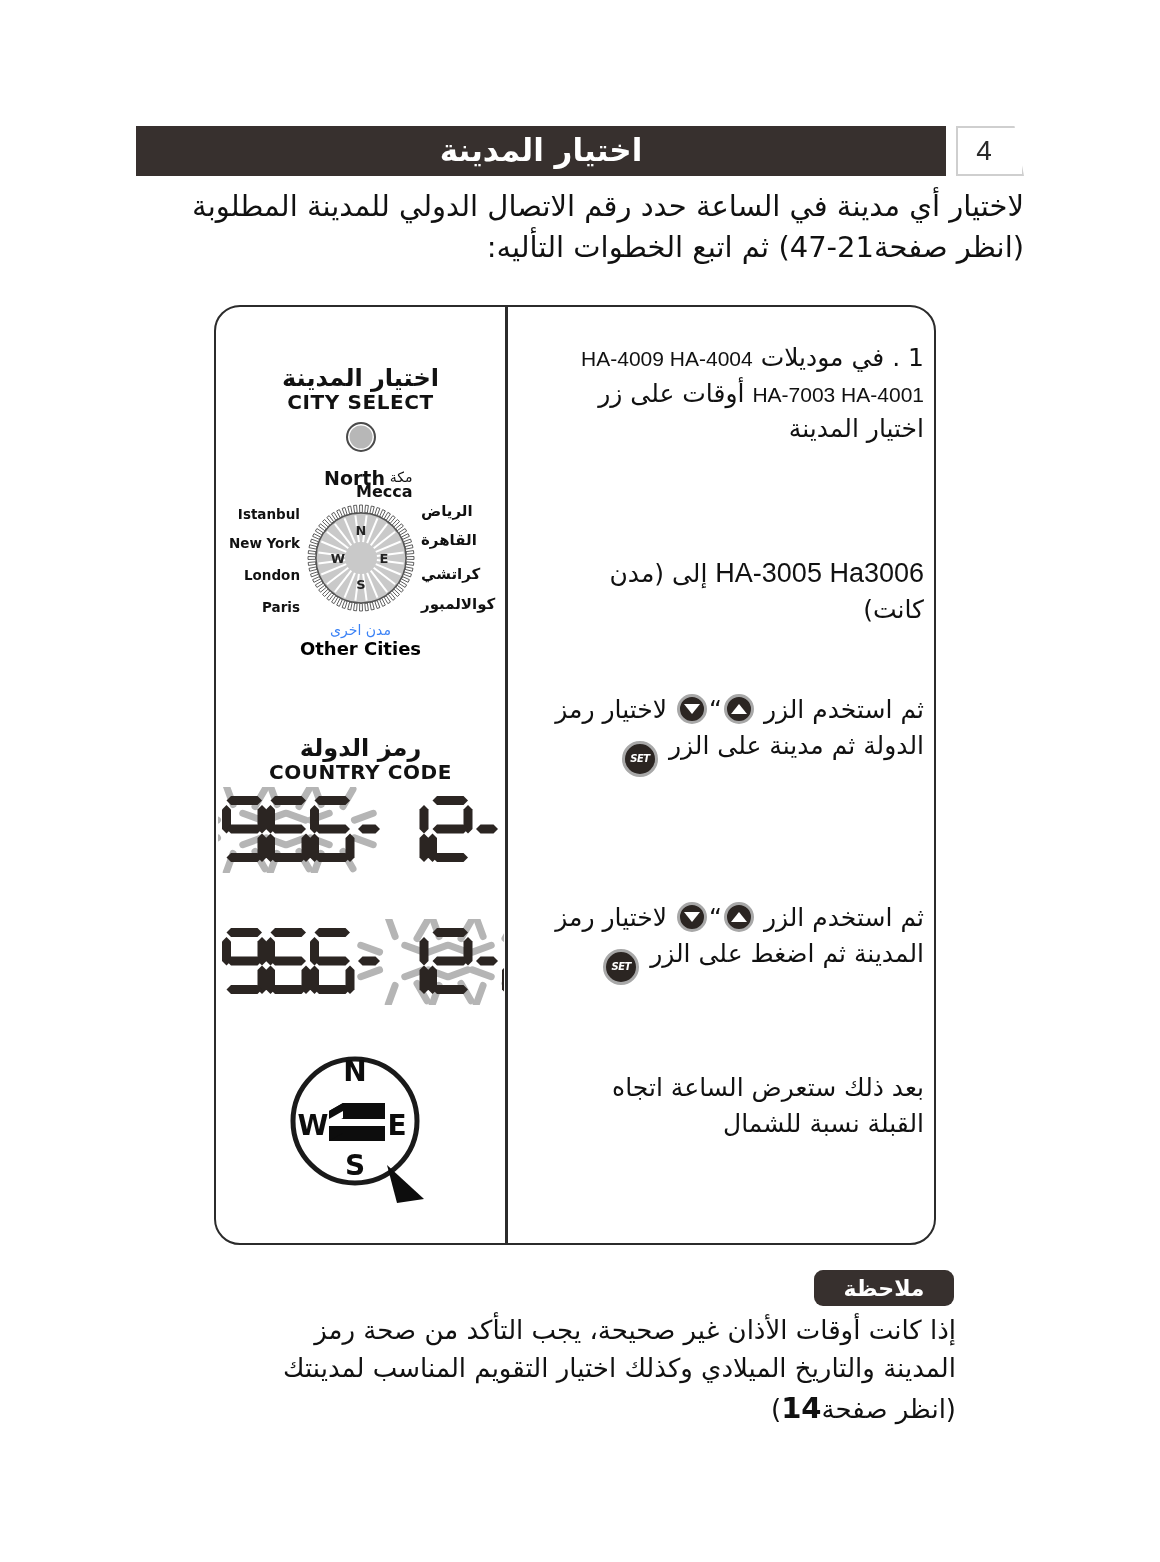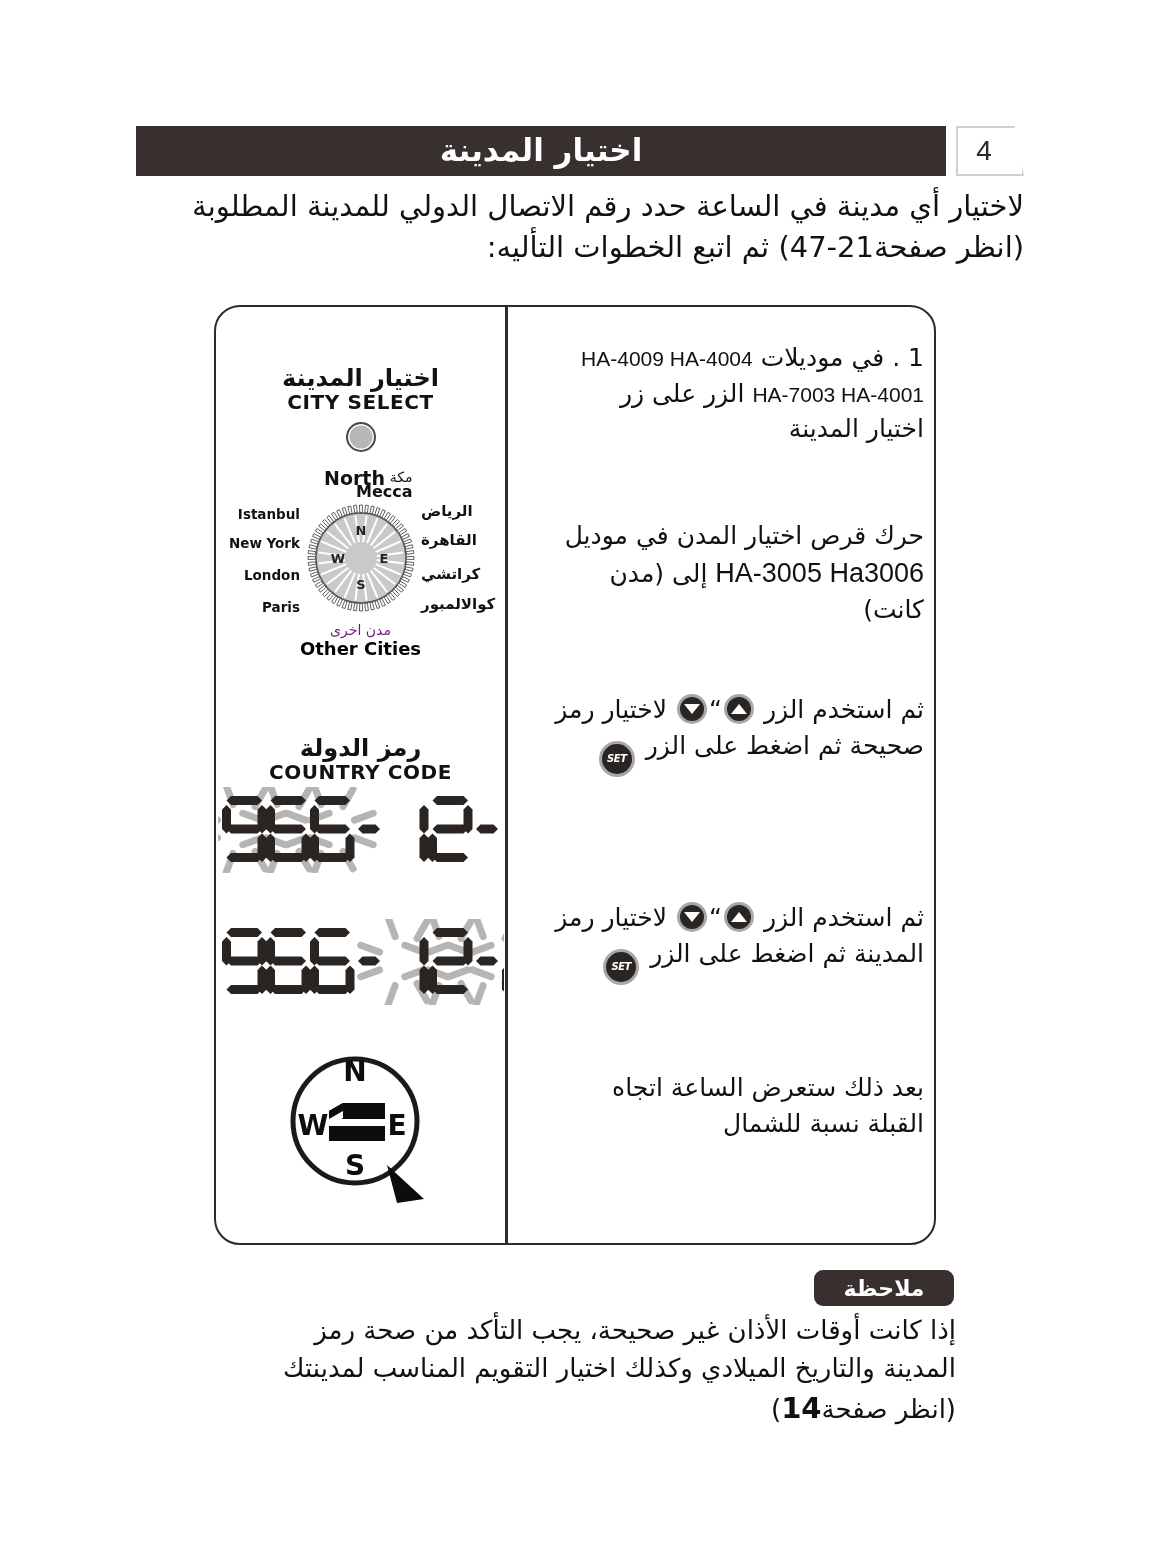--- a/index.html
+++ b/index.html
@@ -103,21 +103,21 @@
     font-size:13.5px;font-weight:bold;color:#111;
     white-space:nowrap;line-height:1.05;
   }
   .city-lbl.ar{font-size:15px;direction:rtl;}
   .city-lbl.en{direction:ltr;}
   .city-left{text-align:right;right:205px;}
   .city-right{text-align:left;left:205px;}
   .dial-bottom{
     position:absolute;left:0;right:0;bottom:-2px;text-align:center;
   }
-  .dial-bottom .ar{font-family:"DejaVu Sans", sans-serif;font-size:14px;direction:rtl;color:#701a75;}
+  .dial-bottom .ar{font-family:"DejaVu Sans", sans-serif;font-size:14px;direction:rtl;color:#3b82f6;}
   .dial-bottom .en{font-family:"DejaVu Sans", sans-serif;font-size:18px;font-weight:bold;color:#000000;}
   .mecca-stack{position:absolute;left:140px;top:3px;text-align:right;line-height:1.0;}
   .mecca-stack .ar{font-family:"DejaVu Sans", sans-serif;font-size:14px;direction:rtl;color:#111;}
   .mecca-stack .en{font-family:"DejaVu Sans", sans-serif;font-size:16px;font-weight:bold;color:#111;}
 
   
   .cc-block{position:absolute;left:0;top:428px;width:289px;}
   .lcd-row{position:relative;height:86px;margin-top:4px;}
   .lcd-svg{position:absolute;left:50%;transform:translateX(-50%);}
   .lcd-row2{position:relative;height:100px;margin-top:46px;}
@@ -499,36 +499,36 @@
 
   </div>
 
   <div class="right-col">
 
     <div class="step step-1">
       <span>1 .</span>
       <span>في موديلات</span>
       <span class="model">HA-4009    HA-4004</span><br>
       <span class="model">HA-7003  HA-4001</span>
-      <span>الزر على زر</span><br>
+      <span>أوقات على زر</span><br>
       <span>اختيار المدينة</span>
     </div>
 
     <div class="step step-2">
-      <span>حرك قرص اختيار المدن في موديل</span><br>
+      <br>
       <span class="model-big">HA-3005 Ha3006</span>
       <span>إلى (مدن</span><br>
       <span>كانت)</span>
     </div>
 
     <div class="step step-3">
       <span>ثم استخدم الزر</span>
       <span class="btn-ico btn-up"><i class="tri"></i></span><span>“</span><span class="btn-ico btn-down"><i class="tri"></i></span>
       <span>لاختيار رمز</span><br>
-      <span>صحيحة ثم اضغط على الزر</span>
+      <span>الدولة ثم مدينة على الزر</span>
       <span class="btn-set">SET</span>
     </div>
 
     <div class="step step-4">
       <span>ثم استخدم الزر</span>
       <span class="btn-ico btn-up"><i class="tri"></i></span><span>“</span><span class="btn-ico btn-down"><i class="tri"></i></span>
       <span>لاختيار رمز</span><br>
       <span>المدينة ثم اضغط على الزر</span>
       <span class="btn-set">SET</span>
     </div>

